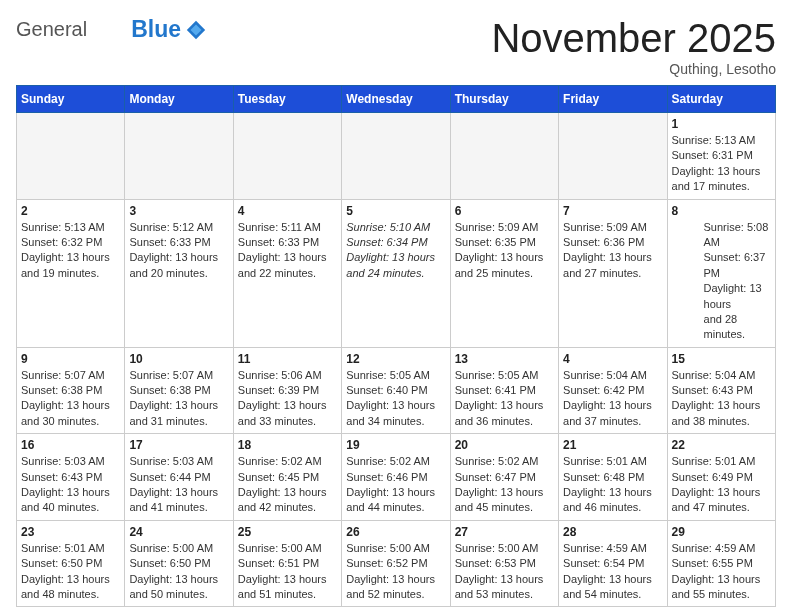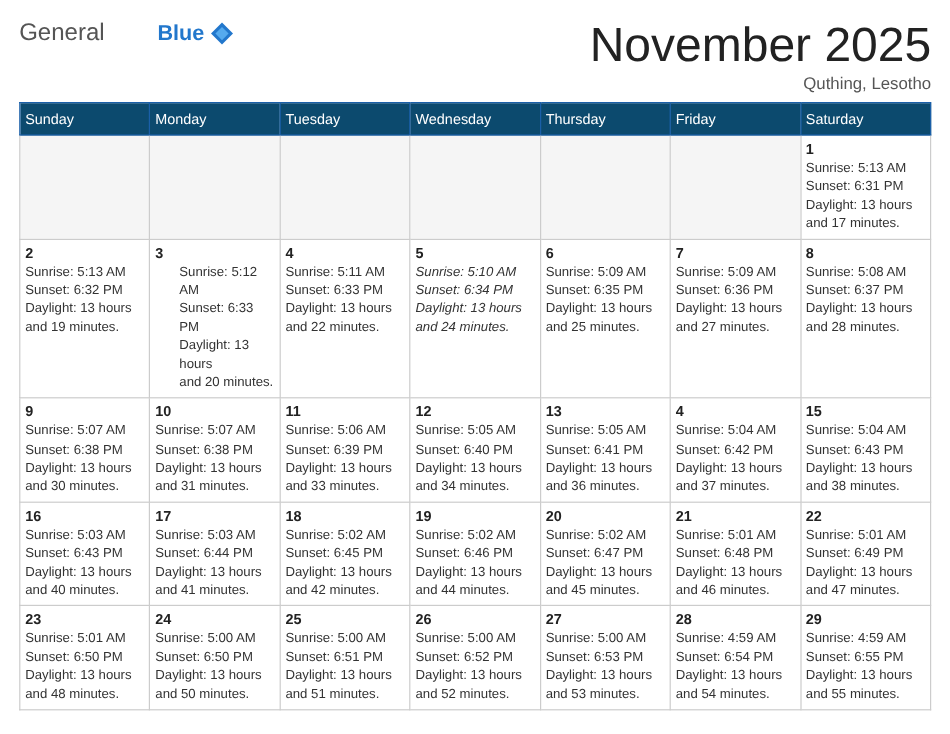--- a/index.html
+++ b/index.html
@@ -21,39 +21,39 @@
       flex-direction: column;
       align-items: flex-start;
     }
     .logo-text {
       display: flex;
       align-items: center;
       font-size: 18px;
       font-weight: 400;
     }
     .logo-general { color: #555; font-size: 20px; }
-    .logo-blue { color: #2277cc; font-size: 18px; font-weight: bold; padding-left: 44px; }
+    .logo-blue { color: #2277cc; font-size: 23px; font-weight: bold; padding-left: 44px; }
     .logo-icon {
       width: 22px;
       height: 22px;
       margin-left: 4px;
     }
     .title-block { text-align: right; }
     .month-title { font-size: 40px; font-weight: 300; color: #222; }
     .location { font-size: 14px; color: #555; }
     table {
       width: 100%;
       border-collapse: collapse;
       table-layout: fixed;
     }
     thead th {
-      background: #0c4a6e;
+      background: #1d4ed8;
       color: #fff;
       font-size: 12px;
-      font-weight: normal;
+      font-weight: bold;
       padding: 6px 4px;
       text-align: left;
       border: 1px solid #1a5fa8;
     }
     td {
       border: 1px solid #ccc;
       vertical-align: top;
       padding: 4px;
       font-size: 9.5px;
       color: #333;
@@ -127,21 +127,21 @@
       <tr>
         <td class="day-cell">
           <span class="day-num">2</span>
           <div class="cell-info" style="white-space: pre-line;">Sunrise: 5:13 AM
 Sunset: 6:32 PM
 Daylight: 13 hours
 and 19 minutes.</div>
         </td>
         <td class="day-cell">
           <span class="day-num">3</span>
-          <div class="cell-info" style="white-space: pre-line; margin-left: 20px;">Sunrise: 5:12 AM
+          <div class="cell-info" style="white-space: pre-line;">Sunrise: 5:12 AM
 Sunset: 6:33 PM
 Daylight: 13 hours
 and 20 minutes.</div>
         </td>
         <td class="day-cell">
           <span class="day-num">4</span>
           <div class="cell-info" style="white-space: pre-line;">Sunrise: 5:11 AM
 Sunset: 6:33 PM
 Daylight: 13 hours
 and 22 minutes.</div>
@@ -162,21 +162,21 @@
         </td>
         <td class="day-cell">
           <span class="day-num">7</span>
           <div class="cell-info" style="white-space: pre-line;">Sunrise: 5:09 AM
 Sunset: 6:36 PM
 Daylight: 13 hours
 and 27 minutes.</div>
         </td>
         <td class="day-cell">
           <span class="day-num">8</span>
-          <div class="cell-info" style="white-space: pre-line;">Sunrise: 5:08 AM
+          <div class="cell-info" style="white-space: pre-line; margin-left: 32px;">Sunrise: 5:08 AM
 Sunset: 6:37 PM
 Daylight: 13 hours
 and 28 minutes.</div>
         </td>
       </tr>
       <tr>
         <td class="day-cell">
           <span class="day-num">9</span>
           <div class="cell-info" style="white-space: pre-line;">Sunrise: 5:07 AM
 Sunset: 6:38 PM

